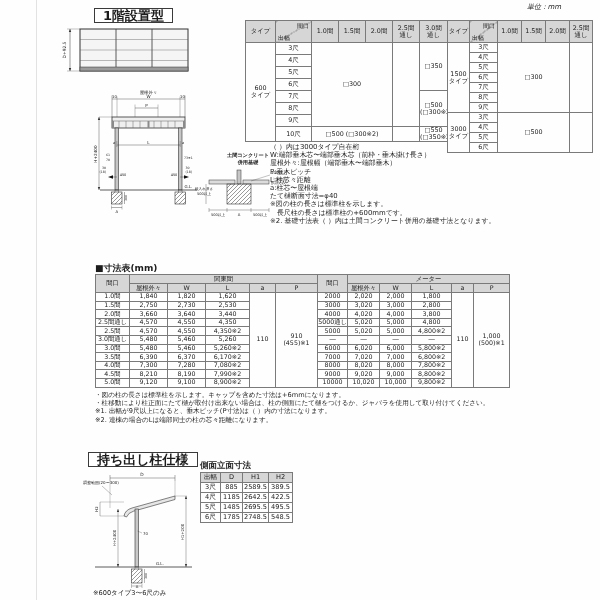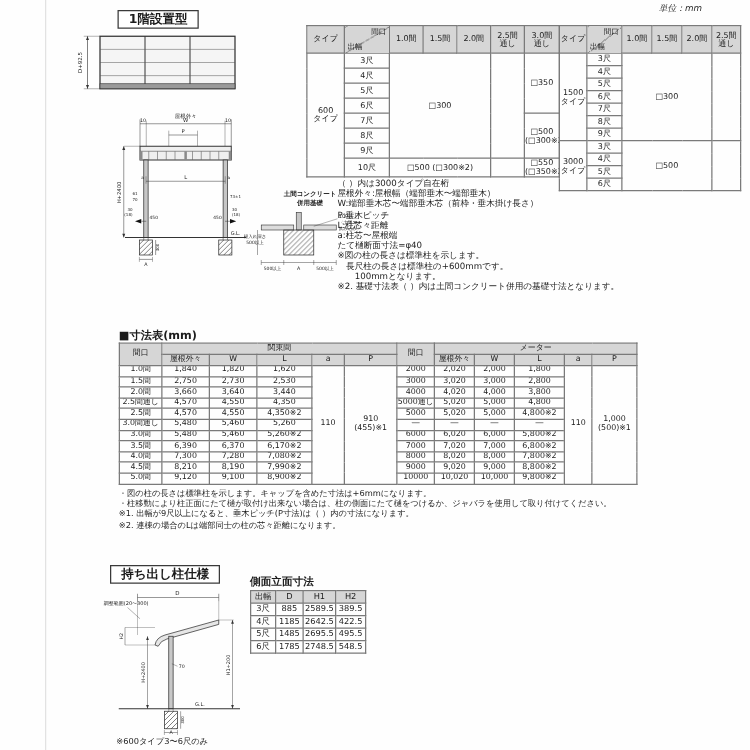--- a/index.html
+++ b/index.html
@@ -1,20 +1,20 @@
 <!DOCTYPE html>
 <html><head>
 <meta charset="utf-8">
 <style>
   html,body{margin:0;padding:0;background:#e9e9e9;}
   .page{position:relative;width:600px;height:600px;background:#fefefe;overflow:hidden;
         font-family:"DejaVu Sans","Liberation Sans",sans-serif;color:#1c1c1c;}
   .abs{position:absolute;}
   .edge-line{position:absolute;left:36px;top:0;width:1px;height:600px;background:#e2e2e2;}
-  .title-box{border:1px solid #3a3a3a;background:#fff;font-size:10px;font-weight:bold;
+  .title-box{border:1px solid #3a3a3a;background:#fff;font-size:13px;font-weight:bold;
              text-align:center;padding:1px 8px;line-height:11px;}
   .sec-title{font-size:9px;font-weight:bold;}
   .unit{font-size:7px;}
   table{border-collapse:collapse;table-layout:fixed;padding-left:44px;}
   td,th{border:1px solid #7a7a7a;font-size:6.4px;line-height:7px;text-align:center;
         vertical-align:middle;padding:0;white-space:pre-line;font-weight:normal;overflow:hidden;}
   th{background:#d6d6d6;}
   .f-left tbody tr{height:12px;} .f-left thead tr{height:22px;}
   .f-right tbody tr{height:10px;} .f-right thead tr{height:22px;}
   .dim tbody tr{height:8.6px;} .dim thead tr{height:9px;} .dim td,.dim th{font-size:6.3px;line-height:6.8px;}
@@ -304,21 +304,21 @@
         </tr>
         <tr>
           <td>5尺</td>
         </tr>
         <tr>
           <td>6尺</td>
         </tr>
       </tbody>
   </table>
 
-  <div class="abs notes" style="left:270px;top:143px;"><div>（ ）内は3000タイプ自在桁</div><div>屋根外々:屋根幅（端部垂木〜端部垂木）</div><div>W:端部垂木芯〜端部垂木芯（前枠・垂木掛け長さ）</div><div>P:垂木ピッチ</div><div>L:柱芯々距離</div><div>a:柱芯〜屋根端</div><div>たて樋断面寸法=φ40</div><div>※図の柱の長さは標準柱を示します。</div><div>　長尺柱の長さは標準柱の+600mmです。</div><div>　　100mmとなります。</div><div>※2. 基礎寸法表（ ）内は土間コンクリート併用の基礎寸法となります。</div></div>
+  <div class="abs notes" style="left:270px;top:143px;"><div>（ ）内は3000タイプ自在桁</div><div>W:端部垂木芯〜端部垂木芯（前枠・垂木掛け長さ）</div><div>屋根外々:屋根幅（端部垂木〜端部垂木）</div><div>P:垂木ピッチ</div><div>L:柱芯々距離</div><div>a:柱芯〜屋根端</div><div>たて樋断面寸法=φ40</div><div>※図の柱の長さは標準柱を示します。</div><div>　長尺柱の長さは標準柱の+600mmです。</div><div>※2. 基礎寸法表（ ）内は土間コンクリート併用の基礎寸法となります。</div></div>
 
   <div class="abs sec-title" style="left:95px;top:262px;">■寸法表(mm)</div>
 
   <table class="abs tbl dim" style="left:95px;top:274px;width:414px;">
     <colgroup>
       <col style="width:34px">
         <col style="width:38px">
         <col style="width:38px">
         <col style="width:44px">
       <col style="width:26px">

